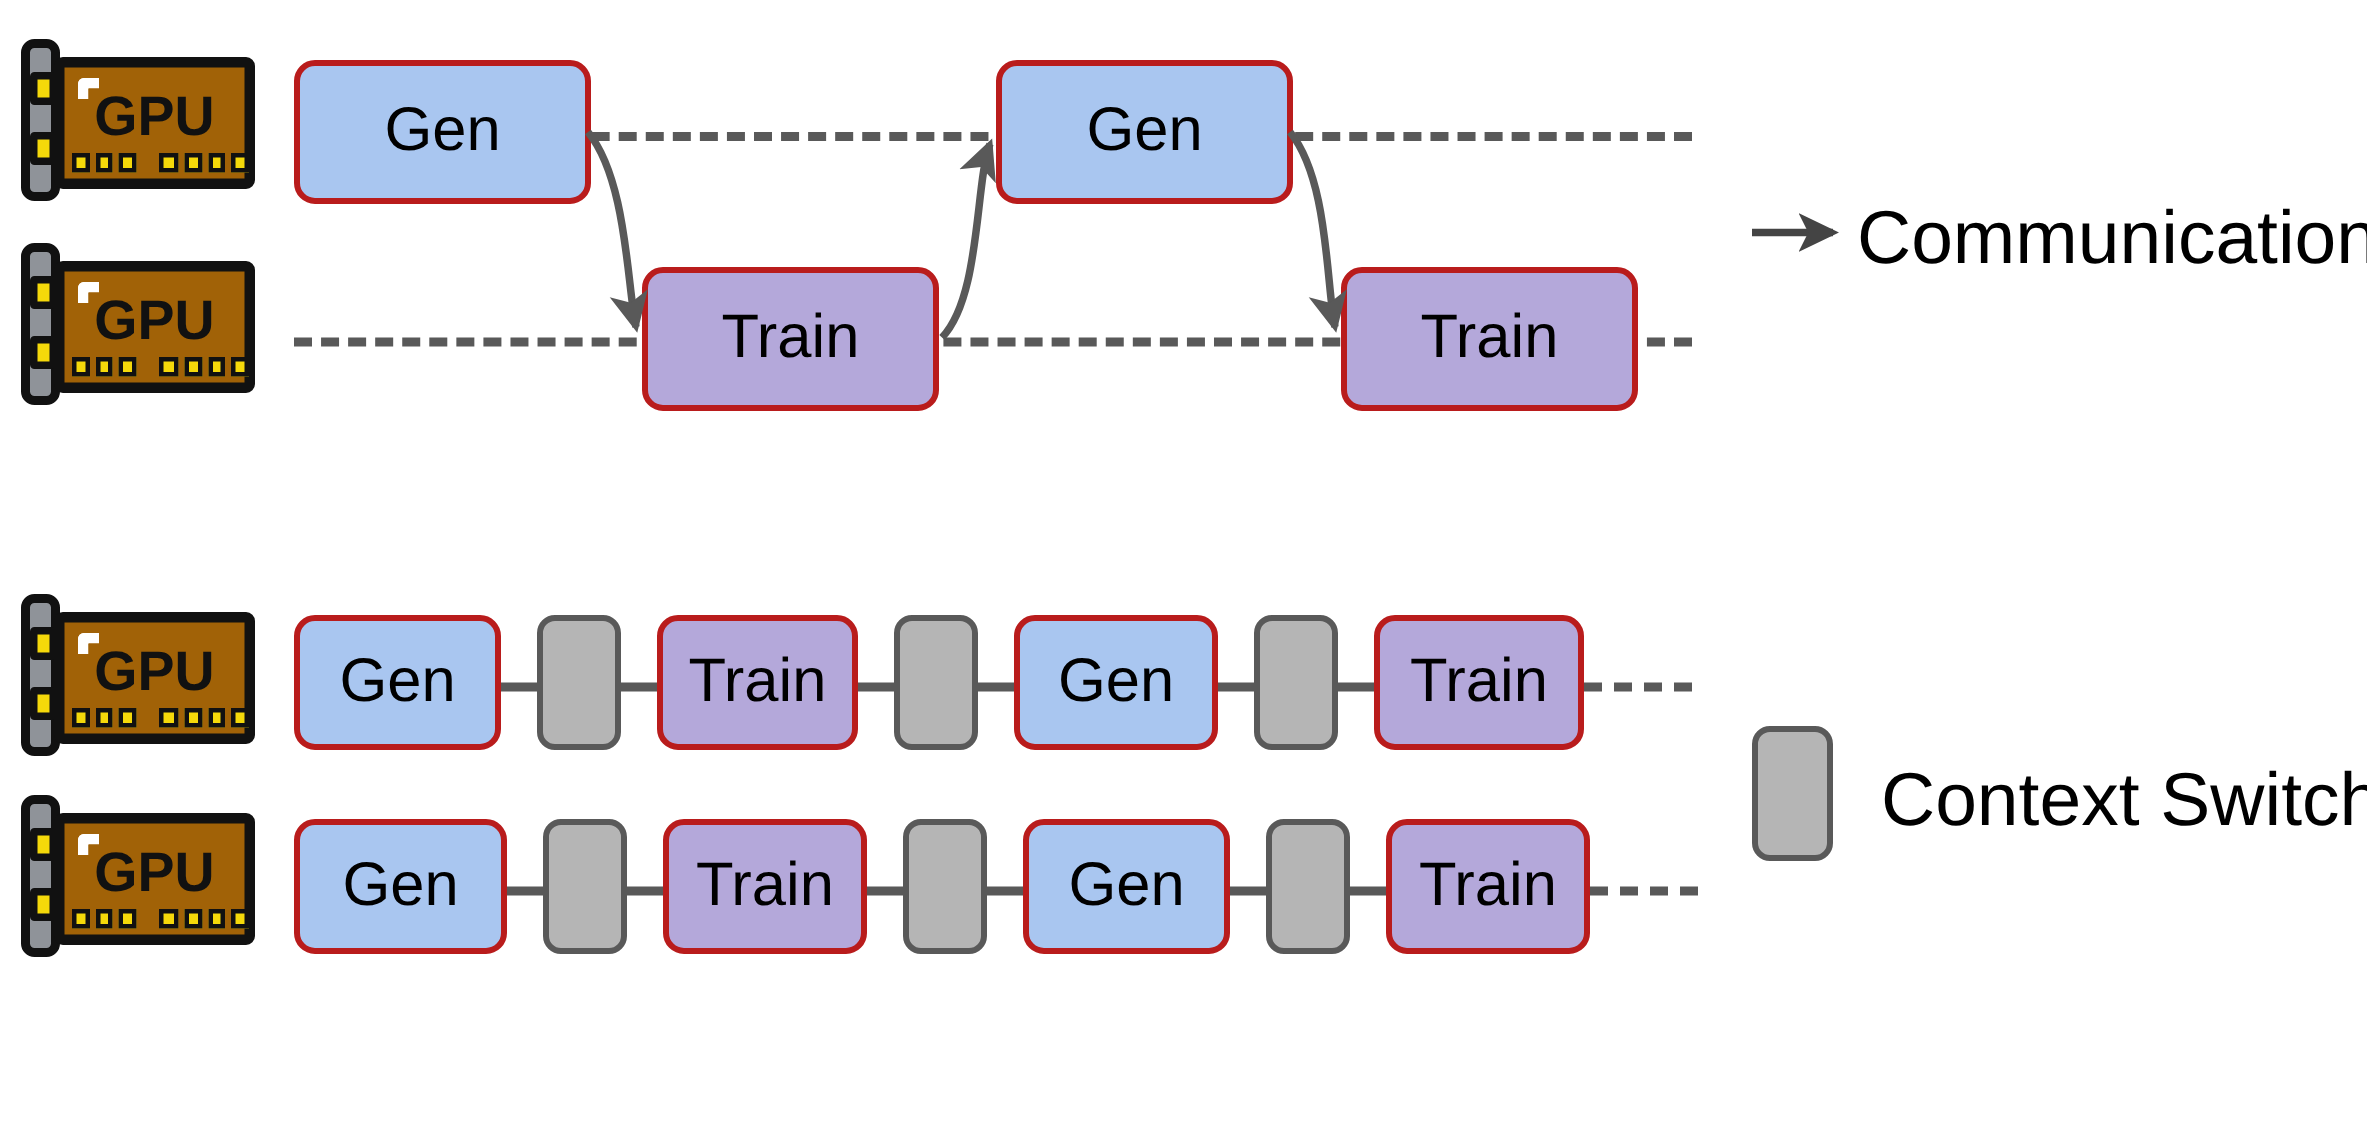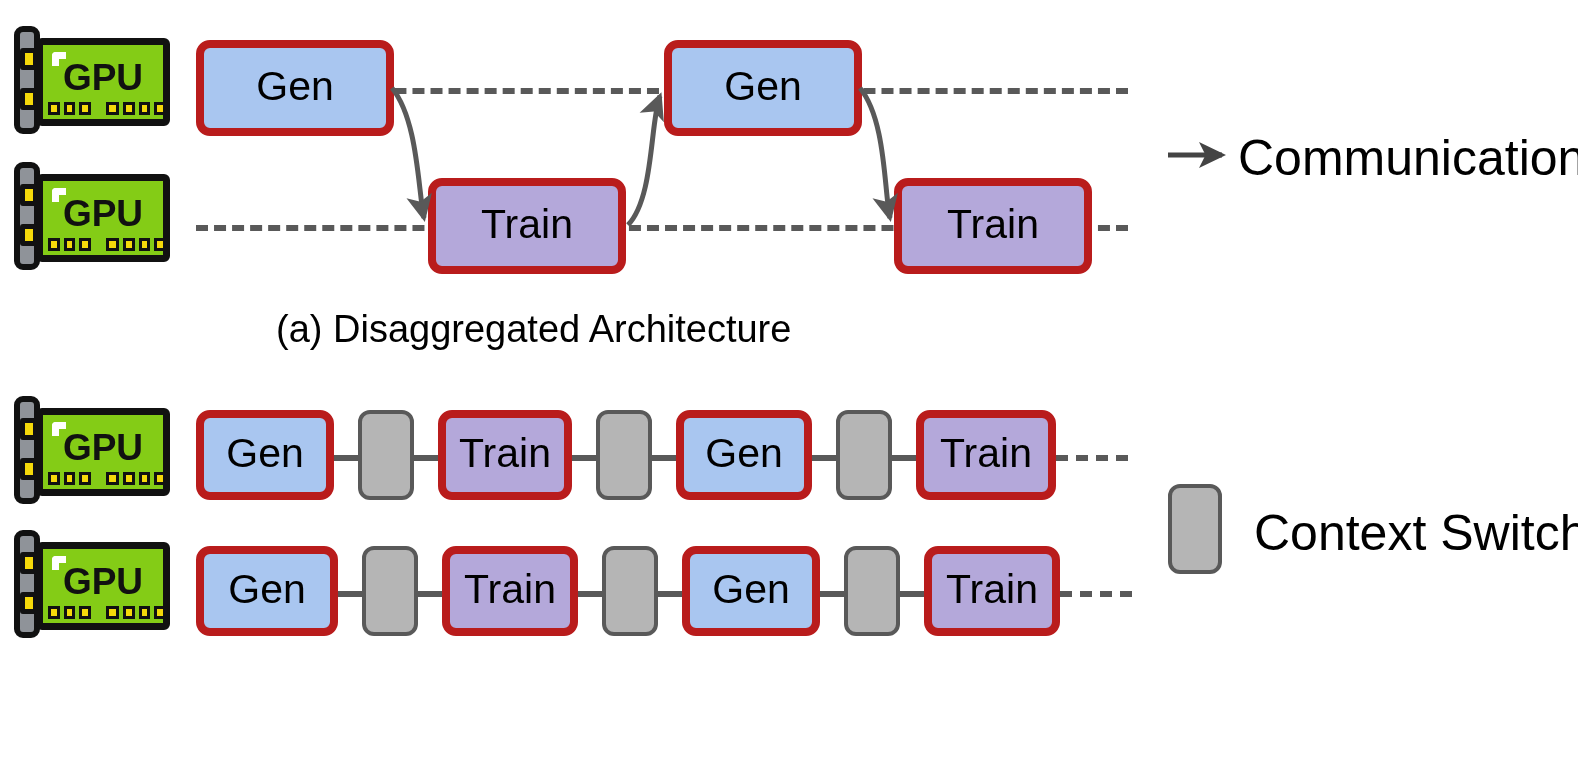--- a/index.html
+++ b/index.html
@@ -48,21 +48,21 @@
     border-radius: 3px;
     box-sizing: border-box;
   }
   .gpu-bracket-slot.s1 { top: 16px; }
   .gpu-bracket-slot.s2 { top: 56px; }
   .gpu-body {
     position: absolute;
     left: 28px; top: 12px;
     width: 134px;
     height: 88px;
-    background: #84cc16;
+    background: #a16207;
     border: 7px solid #111111;
     border-radius: 6px;
     box-sizing: border-box;
   }
   .gpu-label {
     position: absolute;
     left: 0; right: 0;
     top: 14px;
     text-align: center;
     font-size: 37px;
@@ -97,21 +97,21 @@
     height: 13px;
   }
   .gpu-pin.w1 { width: 13px; }
   .gpu-pin.w2 { width: 15px; }
   .gpu-pin.gap { background: transparent; border: none; width: 8px; }
 
   
   .task {
     position: absolute;
     box-sizing: border-box;
-    border: 8px solid #b91c1c;
+    border: 4px solid #b91c1c;
     border-radius: 14px;
     display: flex;
     align-items: center;
     justify-content: center;
     font-size: 41px;
     color: #000000;
     line-height: 1;
   }
   .task.gen   { background: #a9c6f0; }
   .task.train { background: #b4a8da; }
@@ -229,21 +229,20 @@
   </div>
 
   <div class="task gen" style="left:664px; top:40px; width:198px; height:96px;">
     <span class="tl">Gen</span>
   </div>
 
   <div class="task train" style="left:894px; top:178px; width:198px; height:96px;">
     <span class="tl">Train</span>
   </div>
 
-  <div class="caption" style="left:276px; top:310px;">(a) Disaggregated Architecture</div>
 
   <div class="gpu-card" style="left:8px; top:396px;">
     <div class="gpu-bracket">
       <div class="gpu-bracket-slot s1"></div>
       <div class="gpu-bracket-slot s2"></div>
     </div>
     <div class="gpu-body">
       <div class="gpu-highlight"></div>
       <div class="gpu-label">GPU</div>
       <div class="gpu-pins">

